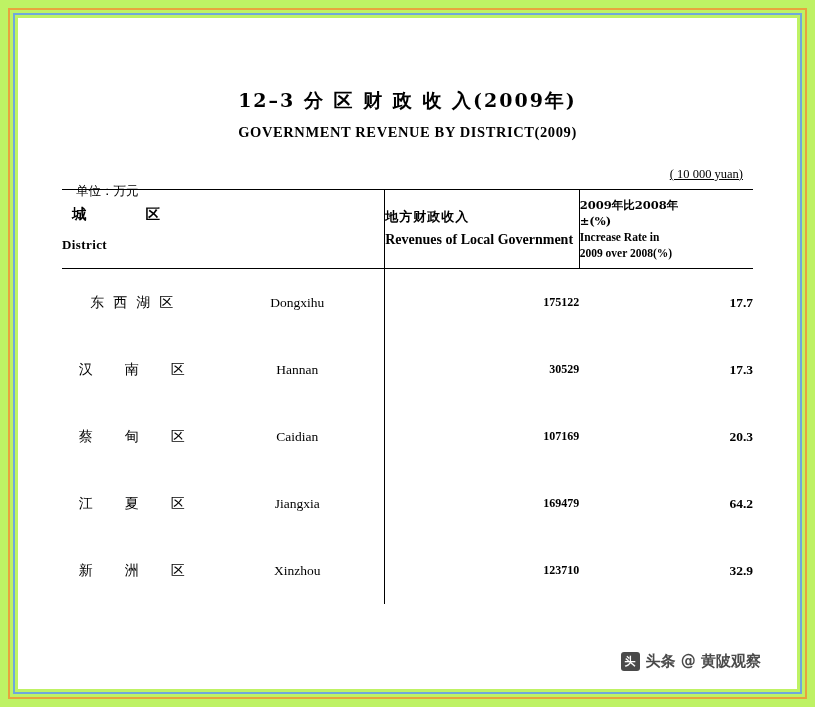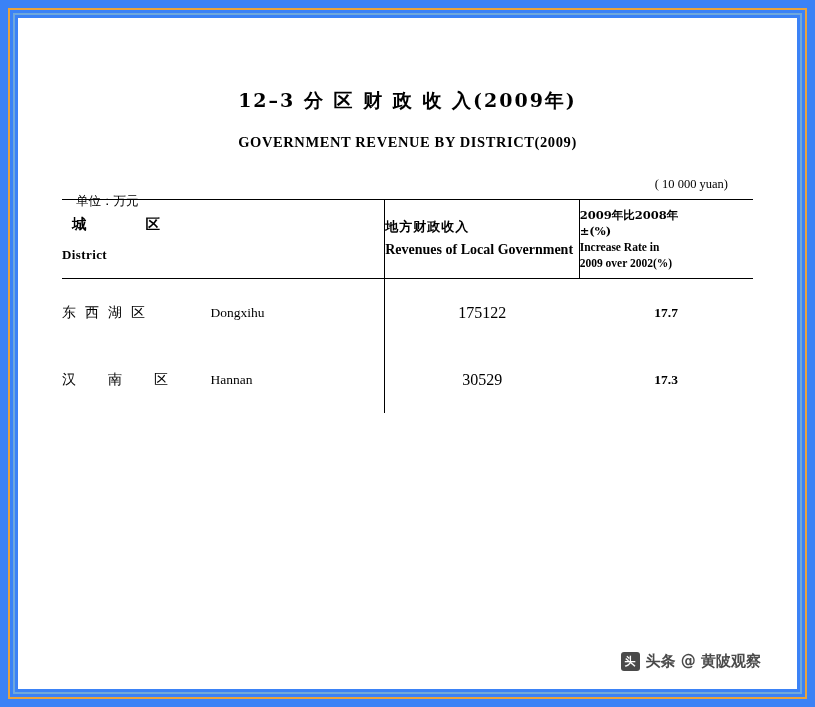--- a/index.html
+++ b/index.html
@@ -11,21 +11,21 @@
     width: 815px;
     height: 707px;
     font-family: "Liberation Serif", serif;
     overflow: hidden;
   }
   .page {
     position: relative;
     width: 815px;
     height: 707px;
     box-sizing: border-box;
-    background: #3b82f6;
+    background: #bef264;
   }
   
   .frame-outer {
     position: absolute;
     left: 8px;
     top: 8px;
     right: 8px;
     bottom: 8px;
     border: 2px solid #e8a33d;
     box-sizing: border-box;
@@ -52,43 +52,44 @@
     text-align: center;
     margin-top: 70px;
     font-size: 19px;
     font-weight: bold;
     letter-spacing: 2px;
     color: #000;
     font-family: "DejaVu Serif", "Liberation Serif", serif;
   }
   .title-en {
     text-align: center;
-    margin-top: 20px;
+    margin-top: 10px;
     font-size: 14.5px;
     font-weight: bold;
     letter-spacing: 0.6px;
     color: #000;
     font-family: "Liberation Serif", serif;
   }
   .unit-row {
     position: relative;
     margin: 26px 44px 0 44px;
     height: 18px;
     font-size: 12.5px;
   }
   .unit-left {
     position: absolute;
     left: 14px;
     top: 16px;
   }
   .unit-right {
     position: absolute;
-    right: 25px;
+    right: 10px;
     top: 0;
     font-size: 12.5px;
+    text-decoration: underline;
   }
   table.tbl {
     margin: 4px 44px 0 44px;
     border-collapse: collapse;
     width: calc(100% - 88px);
     font-size: 13px;
   }
   table.tbl td, table.tbl th {
     padding: 0;
     vertical-align: middle;
@@ -138,40 +139,41 @@
   .head-col3 span {
     display: block;
     font-size: 11.5px;
     line-height: 1.4;
   }
   .head-col3 .c3-zh {
     font-family: "DejaVu Serif", "Liberation Serif", serif;
   }
   .row-cell {
     height: 67px;
+    text-align: center;
   }
   .cell-zh {
     font-size: 14px;
     letter-spacing: 9px;
     padding-left: 18px;
     font-family: "DejaVu Serif", "Liberation Serif", serif;
     white-space: nowrap;
   }
   .cell-en {
     font-size: 13.5px;
     padding-left: 4px;
   }
   .cell-num {
-    text-align: center;
-    font-size: 16px;
-    font-weight: normal;
+    text-align: right;
+    font-size: 12px;
+    font-weight: bold;
     padding-right: 34px;
   }
   .cell-rate {
-    text-align: center;
+    text-align: right;
     font-size: 13.5px;
     font-weight: bold;
     padding-right: 26px;
   }
   .watermark {
     position: absolute;
     right: 36px;
     bottom: 18px;
     display: flex;
     align-items: center;
@@ -227,37 +229,55 @@
             <span class="hd-en">District</span>
           </td>
           <td class="head-cell head-col2 hdr-top hdr-bottom vline-l">
             <span class="c2-zh">地方财政收入</span>
             <span class="c2-en">Revenues of Local Government</span>
           </td>
           <td class="head-cell head-col3 hdr-top hdr-bottom vline-l">
             <span class="c3-zh">2009年比2008年</span>
             <span class="c3-zh">±(%)</span>
             <span>Increase  Rate  in</span>
-            <span>2009 over 2002(%)</span>
+            <span>2009 over 2008(%)</span>
           </td>
         </tr>
       </thead>
       <tbody>
         <tr class="row">
           <td class="row-cell cell-zh">东西湖区</td>
           <td class="row-cell cell-en">Dongxihu</td>
           <td class="row-cell cell-num vline-l">175122</td>
           <td class="row-cell cell-rate">17.7</td>
         </tr>
         <tr class="row">
           <td class="row-cell cell-zh">汉　南　区</td>
           <td class="row-cell cell-en">Hannan</td>
           <td class="row-cell cell-num vline-l">30529</td>
           <td class="row-cell cell-rate">17.3</td>
         </tr>
+        <tr class="row">
+          <td class="row-cell cell-zh">蔡　甸　区</td>
+          <td class="row-cell cell-en">Caidian</td>
+          <td class="row-cell cell-num vline-l">107169</td>
+          <td class="row-cell cell-rate">20.3</td>
+        </tr>
+        <tr class="row">
+          <td class="row-cell cell-zh">江　夏　区</td>
+          <td class="row-cell cell-en">Jiangxia</td>
+          <td class="row-cell cell-num vline-l">169479</td>
+          <td class="row-cell cell-rate">64.2</td>
+        </tr>
+        <tr class="row">
+          <td class="row-cell cell-zh">新　洲　区</td>
+          <td class="row-cell cell-en">Xinzhou</td>
+          <td class="row-cell cell-num vline-l">123710</td>
+          <td class="row-cell cell-rate">32.9</td>
+        </tr>
       </tbody>
     </table>
 
     <div class="watermark">
       <span class="wm-logo">头</span>
       <span class="wm-text">头条 @ 黄陂观察</span>
     </div>
 
   </div>
 </div>

